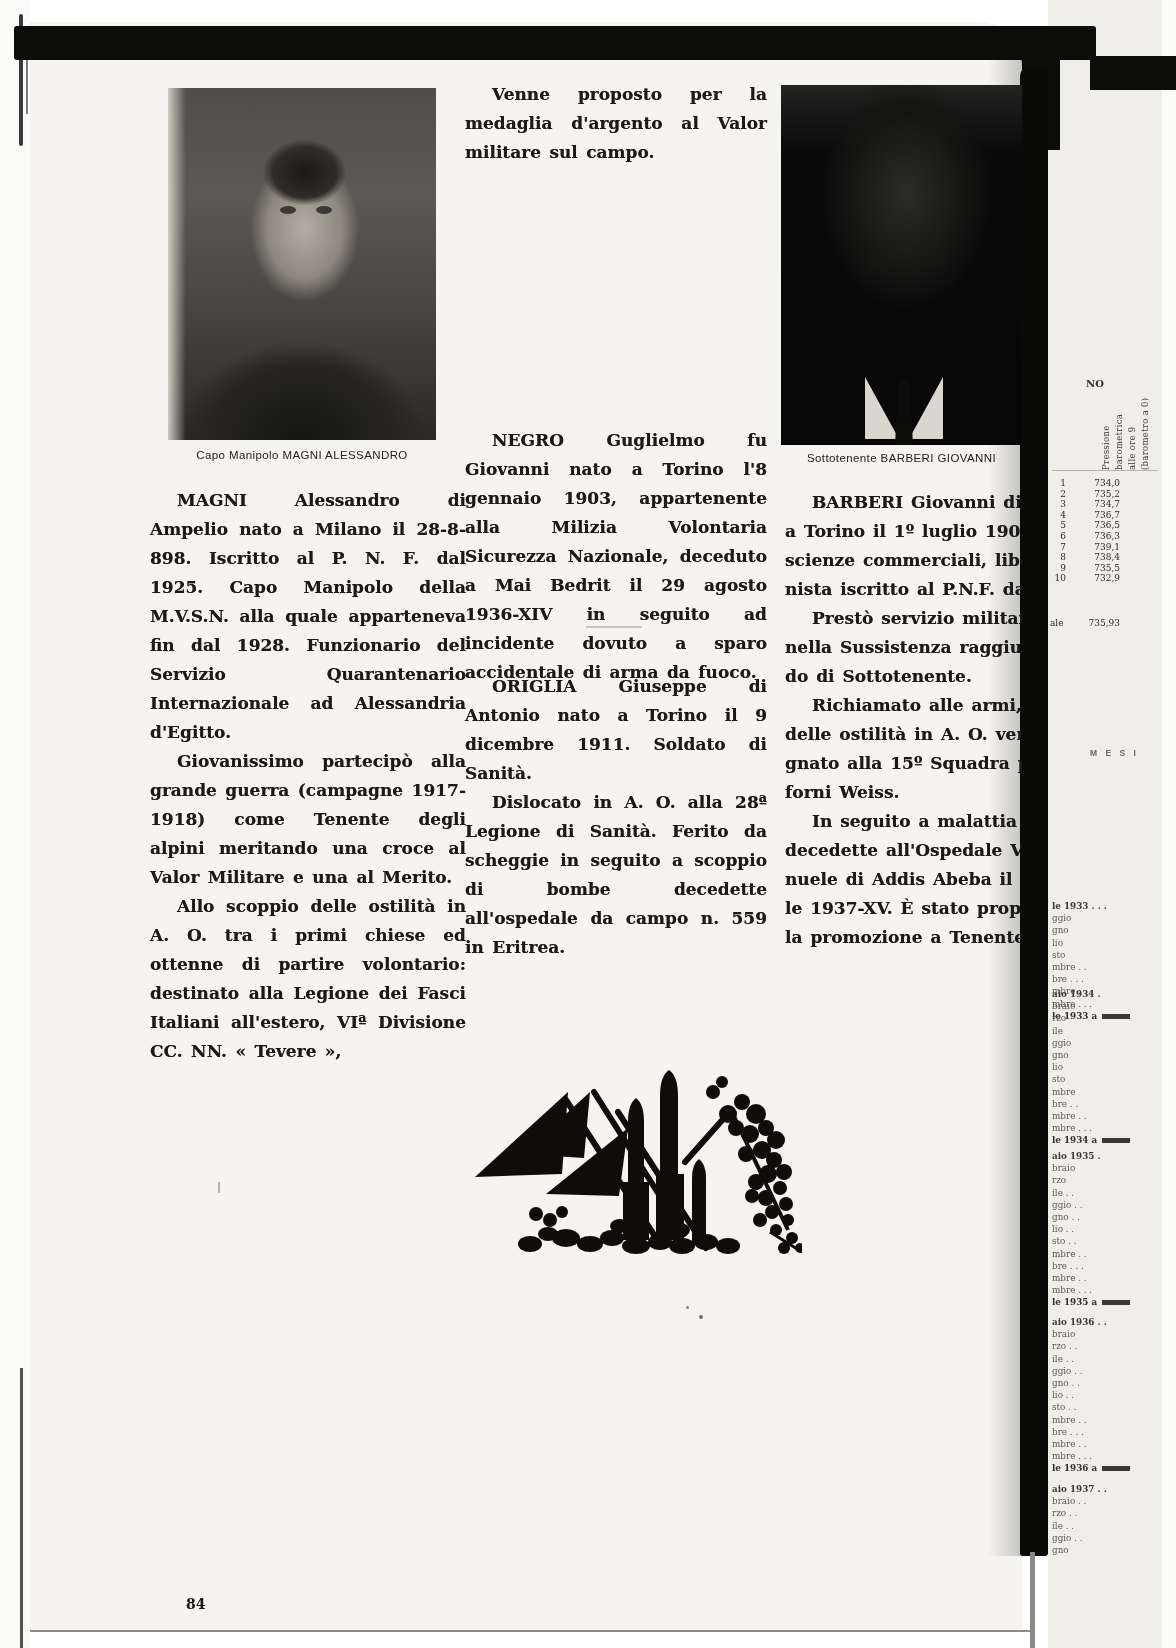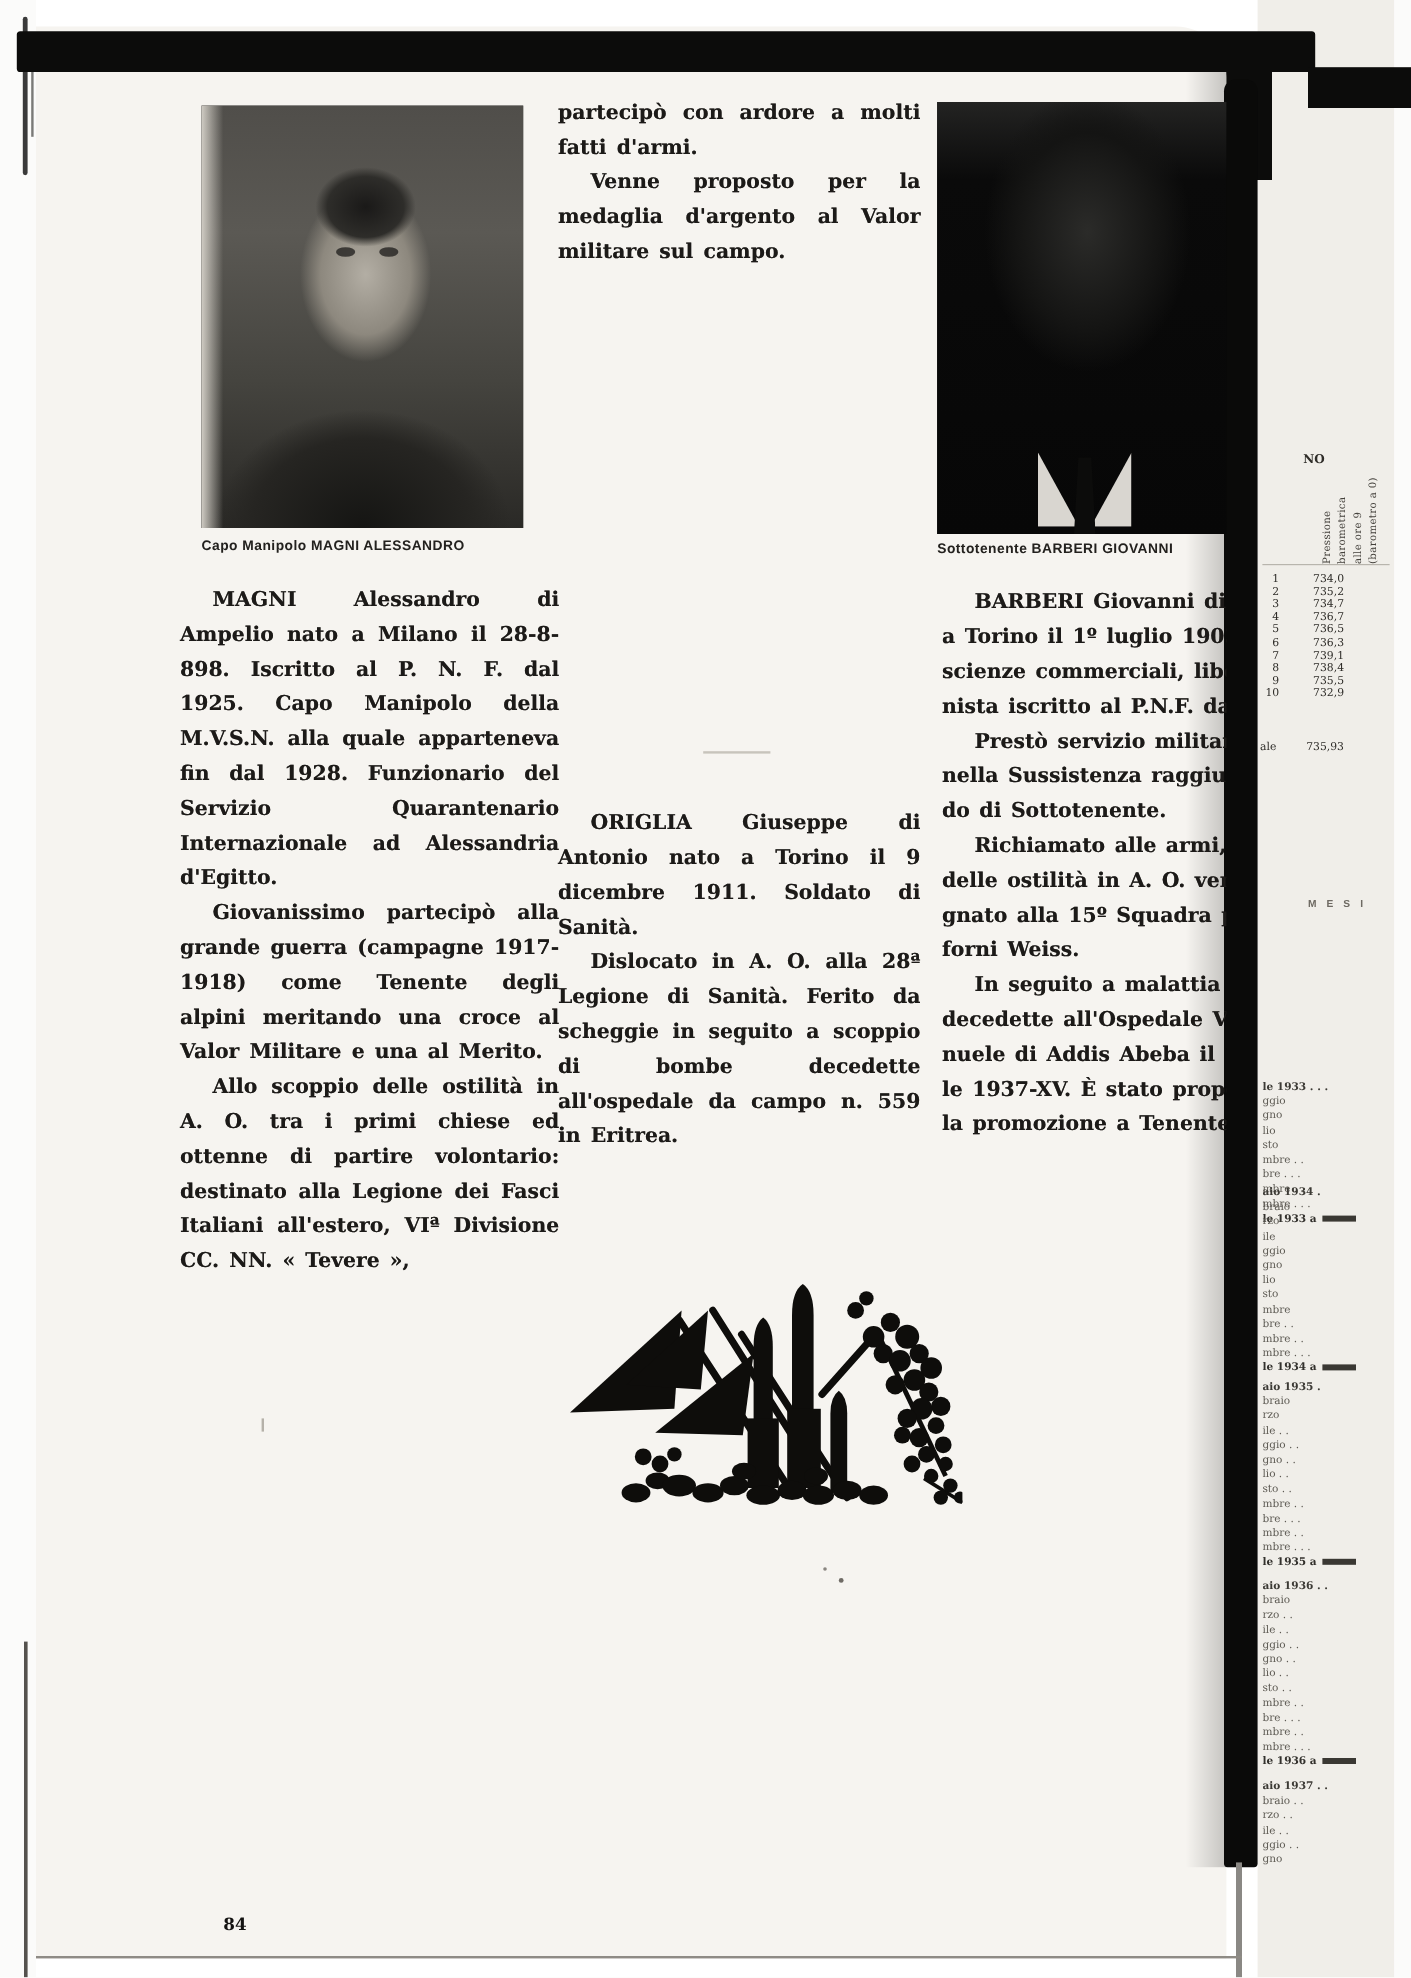--- a/index.html
+++ b/index.html
@@ -67,22 +67,22 @@
       linear-gradient(180deg,#232322 0%,#0a0a0a 18%,#070707 100%);
       background-color:#070707;overflow:hidden;}
   .collar-l{position:absolute;left:84px;top:292px;width:34px;height:62px;background:#d9d6d0;
             clip-path:polygon(0 0,100% 100%,0 100%);}
   .collar-r{position:absolute;left:128px;top:292px;width:34px;height:62px;background:#d9d6d0;
             clip-path:polygon(100% 0,100% 100%,0 100%);}
   .tie{position:absolute;left:114px;top:296px;width:18px;height:64px;background:#0c0c0b;
        clip-path:polygon(20% 0,80% 0,100% 100%,0 100%);}
 
   
-  .caption{font-family:"Liberation Sans",sans-serif;font-weight:bold;font-size:11.5px;
-           letter-spacing:.4px;color:#23211e;}
+  .caption{font-family:"Liberation Sans",sans-serif;font-weight:normal;font-size:11.5px;
+           letter-spacing:.4px;color:#23211e;text-align:center;}
   .cap-left{left:168px;top:449px;width:268px;}
   .cap-right{left:781px;top:452px;width:241px;}
 
   
   .coltext{font-size:17px;line-height:29px;font-weight:bold;color:#1c1a18;
            text-align:justify;word-spacing:2.5px;text-shadow:0 0 .4px rgba(20,18,15,.6);}
   .para{margin:0;text-indent:27px;}
   .para.noindent{text-indent:0;}
   .col-mid-top{left:465px;top:80px;width:302px;}
   .col-magni{left:150px;top:486px;width:316px;}
@@ -273,31 +273,34 @@
     <div class="collar-l"></div>
     <div class="collar-r"></div>
     <div class="tie"></div>
   </div>
 
   <div class="abs caption cap-left">Capo Manipolo MAGNI ALESSANDRO</div>
   <div class="abs caption cap-right">Sottotenente BARBERI GIOVANNI</div>
 
   <div class="abs coltext col-mid-top">
 
-  <p class="para noindent">partecipò con ardore a molti fatti d'armi.</p>
       <p class="para">Venne proposto per la medaglia d'argento al Valor militare sul campo.</p>
     </div>
 
   <div class="abs coltext col-magni">
 
   <p class="para">MAGNI Alessandro di Ampelio nato a Milano il 28-8-898. Iscritto al P. N. F. dal 1925. Capo Manipolo della M.V.S.N. alla quale apparteneva fin dal 1928. Funzionario del Servizio Quarantenario Internazionale ad Alessandria d'Egitto.</p>
       <p class="para">Giovanissimo partecipò alla grande guerra (campagne 1917-1918) come Tenente degli alpini meritando una croce al Valor Militare e una al Merito.</p>
       <p class="para">Allo scoppio delle ostilità in A. O. tra i primi chiese ed ottenne di partire volontario: destinato alla Legione dei Fasci Italiani all'estero, VIª Divisione CC. NN. « Tevere »,</p>
     </div>
 
+  <div class="abs coltext col-negro">
+
+  <p class="para">NEGRO Guglielmo fu Giovanni nato a Torino l'8 gennaio 1903, appartenente alla Milizia Volontaria Sicurezza Nazionale, deceduto a Mai Bedrit il 29 agosto 1936-XIV in seguito ad incidente dovuto a sparo accidentale di arma da fuoco.</p>
+    </div>
 
   <div class="abs coltext col-origlia">
 
   <p class="para">ORIGLIA Giuseppe di Antonio nato a Torino il 9 dicembre 1911. Soldato di Sanità.</p>
       <p class="para">Dislocato in A. O. alla 28ª Legione di Sanità. Ferito da scheggie in seguito a scoppio di bombe decedette all'ospedale da campo n. 559 in Eritrea.</p>
     </div>
 
   <div class="abs barberi-wrap">
     <div class="barberi-inner">
 

